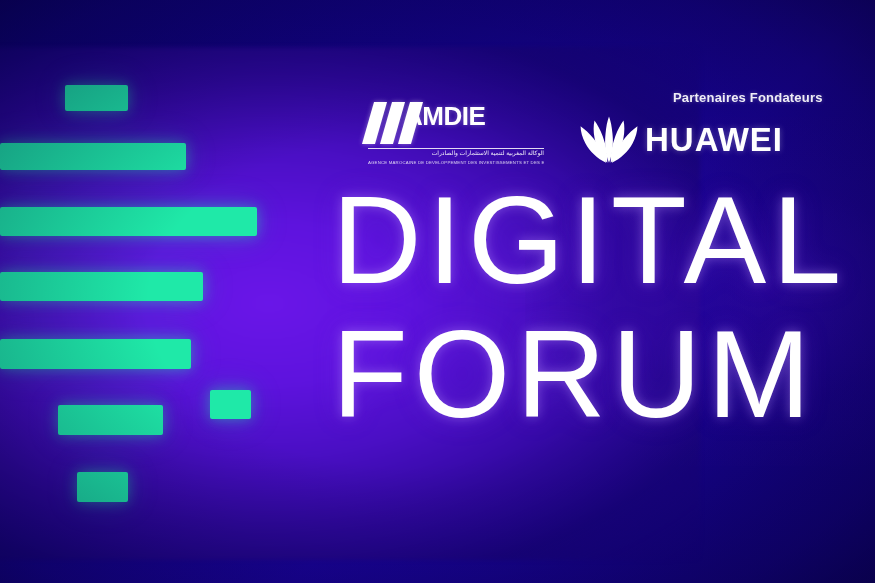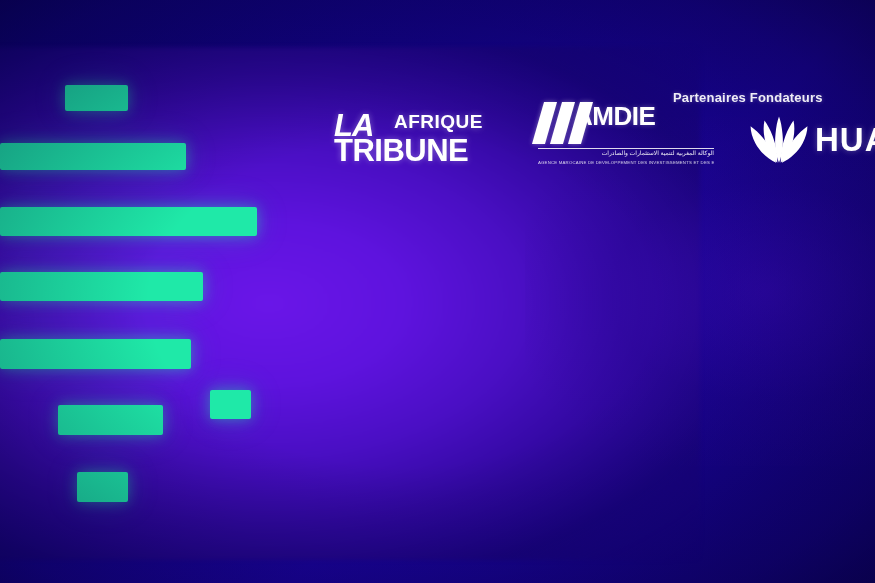--- a/index.html
+++ b/index.html
@@ -239,25 +239,20 @@
       <div class="bar" style="left: 0px; top: 339px; width: 191px; height: 30px; background: rgb(31, 233, 168);"></div>
       <div class="bar" style="left: 58px; top: 405px; width: 105px; height: 30px; background: rgb(31, 233, 168);"></div>
       <div class="bar" style="left: 210px; top: 390px; width: 41px; height: 29px; background: rgb(31, 233, 168);"></div>
       <div class="bar" style="left: 77px; top: 472px; width: 51px; height: 30px; background: rgb(31, 233, 168);"></div>
     </div>
 
   <div class="bg-vignette"></div>
 
   <div class="logo-row">
 
-    <div class="latribune">
-      <span class="lt-la">LA</span>
-      <span class="lt-afrique">AFRIQUE</span>
-      <span class="lt-tribune">TRIBUNE</span>
-    </div>
 
     <div class="amdie">
       <div class="amdie-mark">
         <div class="amdie-slash s1"></div>
         <div class="amdie-slash s2"></div>
         <div class="amdie-slash s3"></div>
       </div>
       <span class="amdie-word">AMDIE</span>
       <div class="amdie-rule"></div>
       <div class="amdie-sub-ar">الوكالة المغربية لتنمية الاستثمارات والصادرات</div>
@@ -273,14 +268,18 @@
           <path d="M45 84 C30 77 17 65 9 50 C4 40 1 30 1 21 C8 26 16 33 24 43 C35 56 43 71 45 84 Z"></path>
           <path d="M55 84 C70 77 83 65 91 50 C96 40 99 30 99 21 C92 26 84 33 76 43 C65 56 57 71 55 84 Z"></path>
         </g>
       </svg>
       <span class="huawei-word">HUAWEI</span>
     </div>
   </div>
 
   <div class="partners-caption">Partenaires Fondateurs</div>
 
+  <div class="headline">
+    <div class="headline-line l1">DIGITAL</div>
+    <div class="headline-line l2">FORUM</div>
+  </div>
 
 </div>
 
 </body></html>

